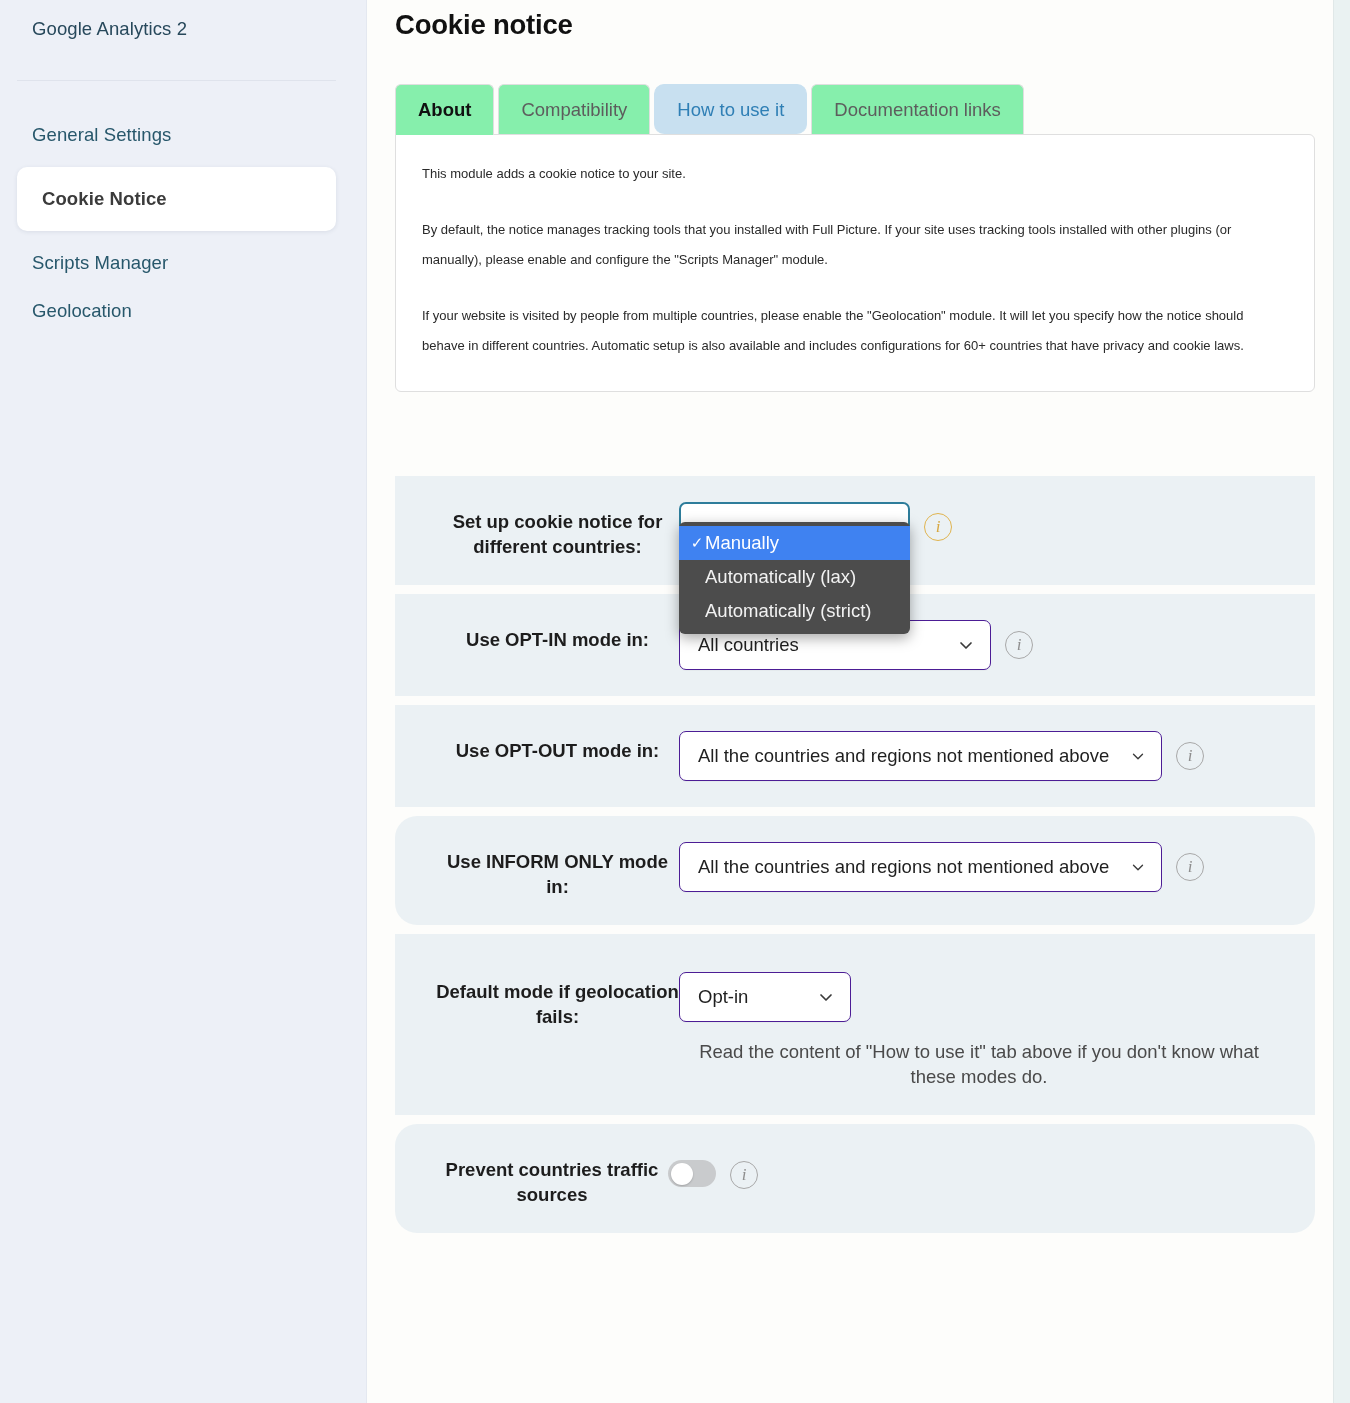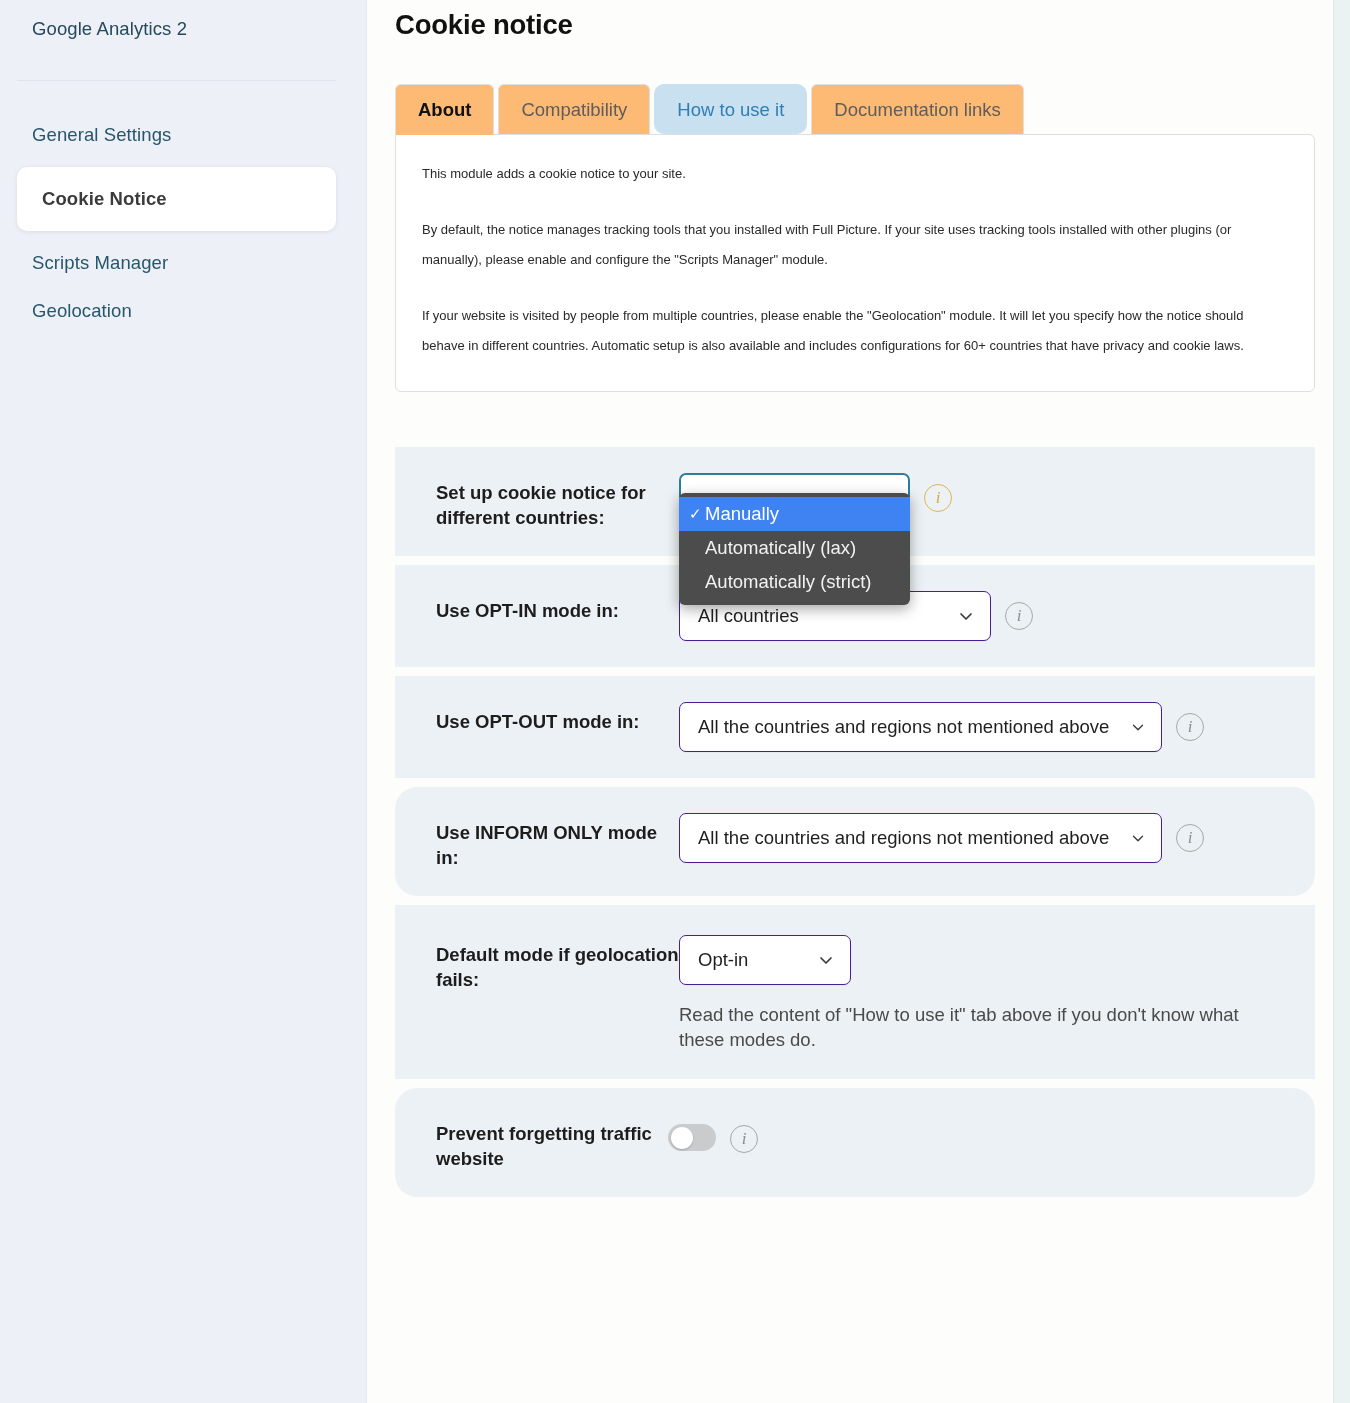--- a/index.html
+++ b/index.html
@@ -79,21 +79,21 @@
   .tabs {
     display: flex;
     align-items: flex-end;
     margin: 43px 0 0 28px;
     position: relative;
     z-index: 3;
   }
   .tab {
     border: 1px solid #dfdfdf;
     border-bottom: none;
-    background: #fdba74;
+    background: #86efac;
     border-radius: 6px 6px 0 0;
     padding: 14px 22px 13px 22px;
     font-size: 18.5px;
     color: #5d5d5d;
     cursor: pointer;
     margin-right: 4px;
     line-height: 22px;
     position: relative;
   }
   .tab.active {
@@ -122,21 +122,21 @@
   }
   .tab-panel p {
     margin: 0 0 26px 0;
     font-size: 13px;
     line-height: 30px;
     color: #2a2a2a;
   }
   .tab-panel p:last-child { margin-bottom: 0; }
 
   
-  .settings { margin: 55px 35px 0 28px; }
+  .settings { margin: 84px 35px 0 28px; text-align: center; }
   .setting-row {
     background: #ebf1f4;
     display: flex;
     align-items: flex-start;
     padding: 26px 0 26px 41px;
     margin-bottom: 9px;
     min-height: 94px;
   }
   .setting-row.tall { min-height: 105px; border-radius: 22px; }
   .setting-label {
@@ -372,39 +372,39 @@
             <span class="chev">
               <svg width="18" height="18" viewBox="0 0 20 20" aria-hidden="true">
                 <path d="M5 8 L10 13 L15 8" fill="none" stroke="#3a3a3a" stroke-width="1.5" stroke-linecap="round" stroke-linejoin="round"></path>
               </svg>
             </span>
           </div>
           <div class="info-icon">i</div>
         </div>
       </div>
 
-      <div class="setting-row" style="min-height:174px; padding-top:30px;">
+      <div class="setting-row" style="min-height:174px; padding-top:38px;">
         <div class="setting-label">Default mode if geolocation fails:</div>
         <div class="setting-control">
           <div class="control-stack">
             <div class="select select-w-small">
               <span>Opt-in</span>
               <span class="chev">
                 <svg width="20" height="20" viewBox="0 0 20 20" aria-hidden="true">
                   <path d="M5 8 L10 13 L15 8" fill="none" stroke="#3a3a3a" stroke-width="1.7" stroke-linecap="round" stroke-linejoin="round"></path>
                 </svg>
               </span>
             </div>
             <div class="hint">Read the content of "How to use it" tab above if you don't know what these modes do.</div>
           </div>
         </div>
       </div>
 
       <div class="setting-row tall">
-        <div class="setting-label" style="width:232px;min-width:232px;">Prevent forgetting traffic website</div>
+        <div class="setting-label" style="width:232px;min-width:232px;">Prevent countries traffic sources</div>
         <div class="setting-control">
           <div class="toggle">
             <div class="knob"></div>
           </div>
           <div class="info-icon">i</div>
         </div>
       </div>
 
     </section>
   </main>

